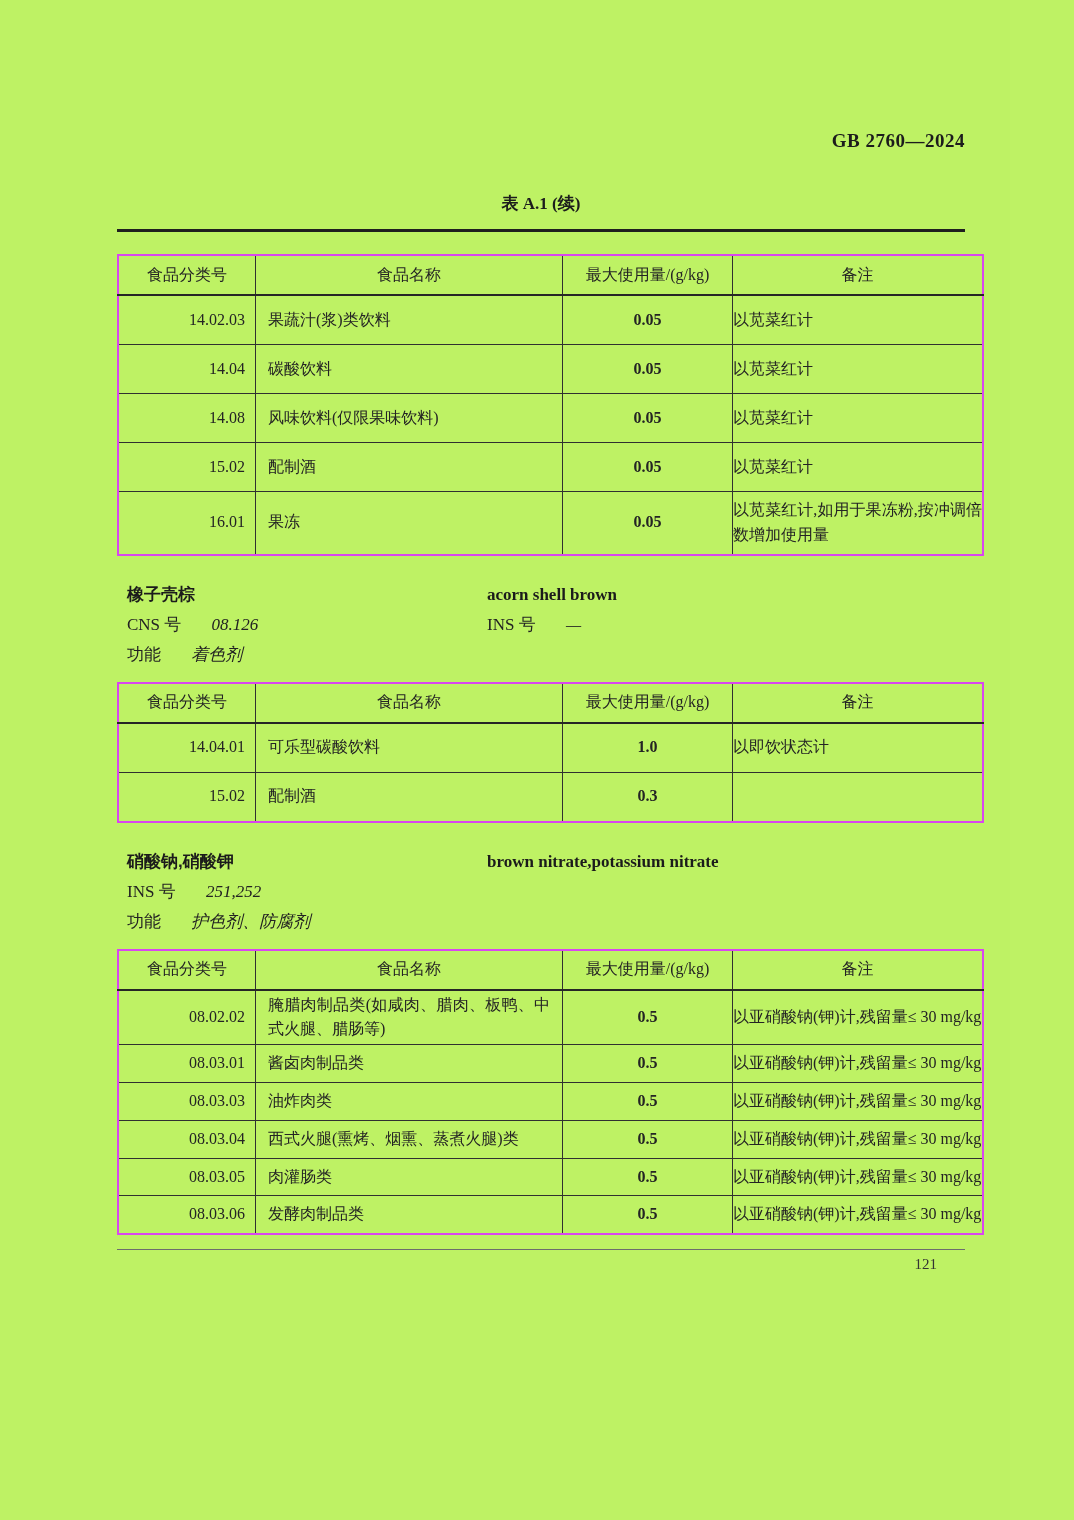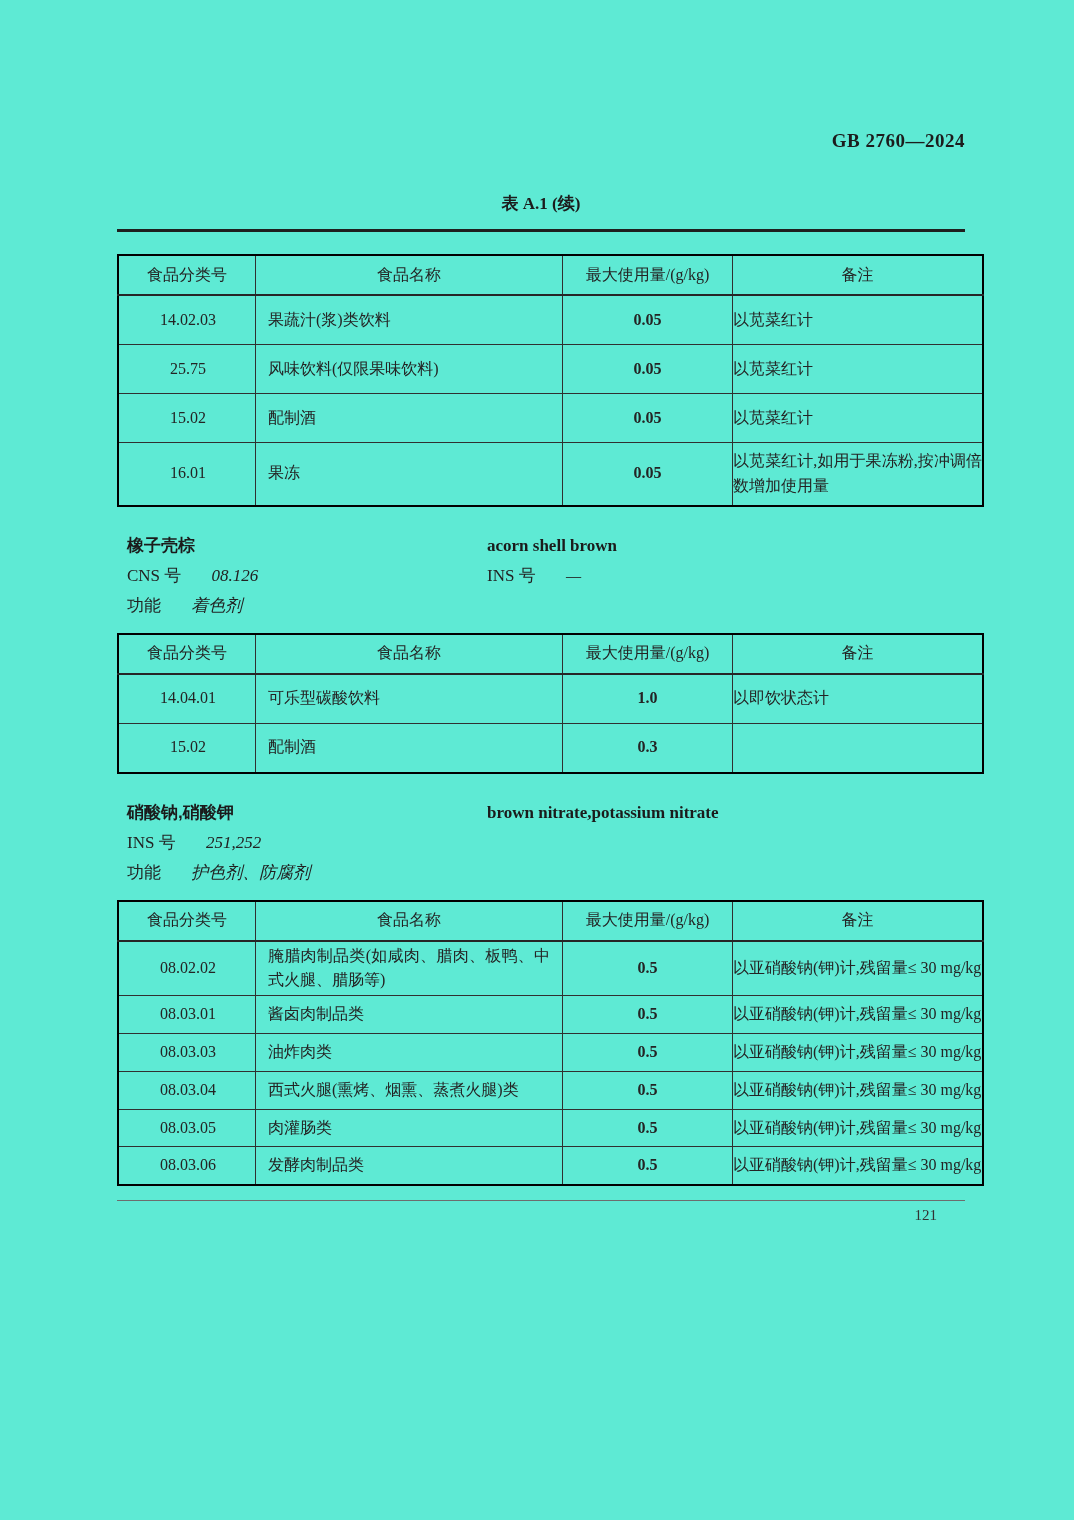--- a/index.html
+++ b/index.html
@@ -1,17 +1,17 @@
 <!DOCTYPE html>
 <html><head>
 <meta charset="utf-8">
 <style>
   html,body{margin:0;padding:0;background:#ffffff;}
   .page{
-    width:1074px;height:1520px;position:relative;background:#5eead4;
+    width:1074px;height:1520px;position:relative;background:#bef264;
     font-family:"Liberation Serif","DejaVu Serif",serif;color:#222222;
     overflow:hidden;
   }
   .content{
     position:absolute;left:117px;top:0;width:848px;
   }
   .doc-number{
     margin-top:130px;text-align:right;font-size:19px;font-weight:bold;
     letter-spacing:0.5px;color:#1c1c1c;
   }
@@ -22,30 +22,30 @@
     margin-top:14px;border-top:3px solid #1f1f1f;height:0;
   }
   .gtable{
     border-collapse:collapse;width:828px;margin:22px auto 0 auto;
     table-layout:fixed;font-size:16px;color:#242424;
   }
   .gtable th,.gtable td{
     border:1px solid #303030;vertical-align:middle;
     line-height:1.55;padding:6px 10px;
   }
-  .gtable{border:2px solid #000000;}
+  .gtable{border:2px solid #d946ef;}
   .gtable thead th{
     border-bottom:2px solid #262626;text-align:center;font-weight:normal;
     height:30px;padding:4px 4px;
   }
   .w-code{width:128px;}
   .w-name{width:298px;}
   .w-max{width:161px;}
   .w-note{width:241px;}
-  td.code{text-align:center;padding-left:12px;font-family:"Liberation Serif","DejaVu Serif",serif;}
+  td.code{text-align:right;padding-left:12px;font-family:"Liberation Serif","DejaVu Serif",serif;}
   td.name{text-align:justify;padding:2px 12px;}
   td.max{text-align:center;font-weight:bold;}
   td.note{text-align:justify;padding:6px 0;}
   tr.single td{height:36px;}
   .section{margin-top:26px;margin-left:10px;margin-right:10px;}
   .sec-row{display:flex;line-height:30px;font-size:17px;}
   .sec-left{width:360px;flex:0 0 360px;}
   .sec-right{flex:1;}
   .zh-name{font-family:"Liberation Sans","DejaVu Sans",sans-serif;font-weight:bold;color:#1b1b1b;}
   .en-name{font-weight:bold;color:#1b1b1b;}
@@ -80,21 +80,27 @@
         </tr>
       </thead>
       <tbody>
         <tr class="single">
           <td class="code">14.02.03</td>
           <td class="name">果蔬汁(浆)类饮料</td>
           <td class="max">0.05</td>
           <td class="note">以苋菜红计</td>
         </tr>
         <tr class="single">
-          <td class="code">25.75</td>
+          <td class="code">14.04</td>
+          <td class="name">碳酸饮料</td>
+          <td class="max">0.05</td>
+          <td class="note">以苋菜红计</td>
+        </tr>
+        <tr class="single">
+          <td class="code">14.08</td>
           <td class="name">风味饮料(仅限果味饮料)</td>
           <td class="max">0.05</td>
           <td class="note">以苋菜红计</td>
         </tr>
         <tr class="single">
           <td class="code">15.02</td>
           <td class="name">配制酒</td>
           <td class="max">0.05</td>
           <td class="note">以苋菜红计</td>
         </tr>

